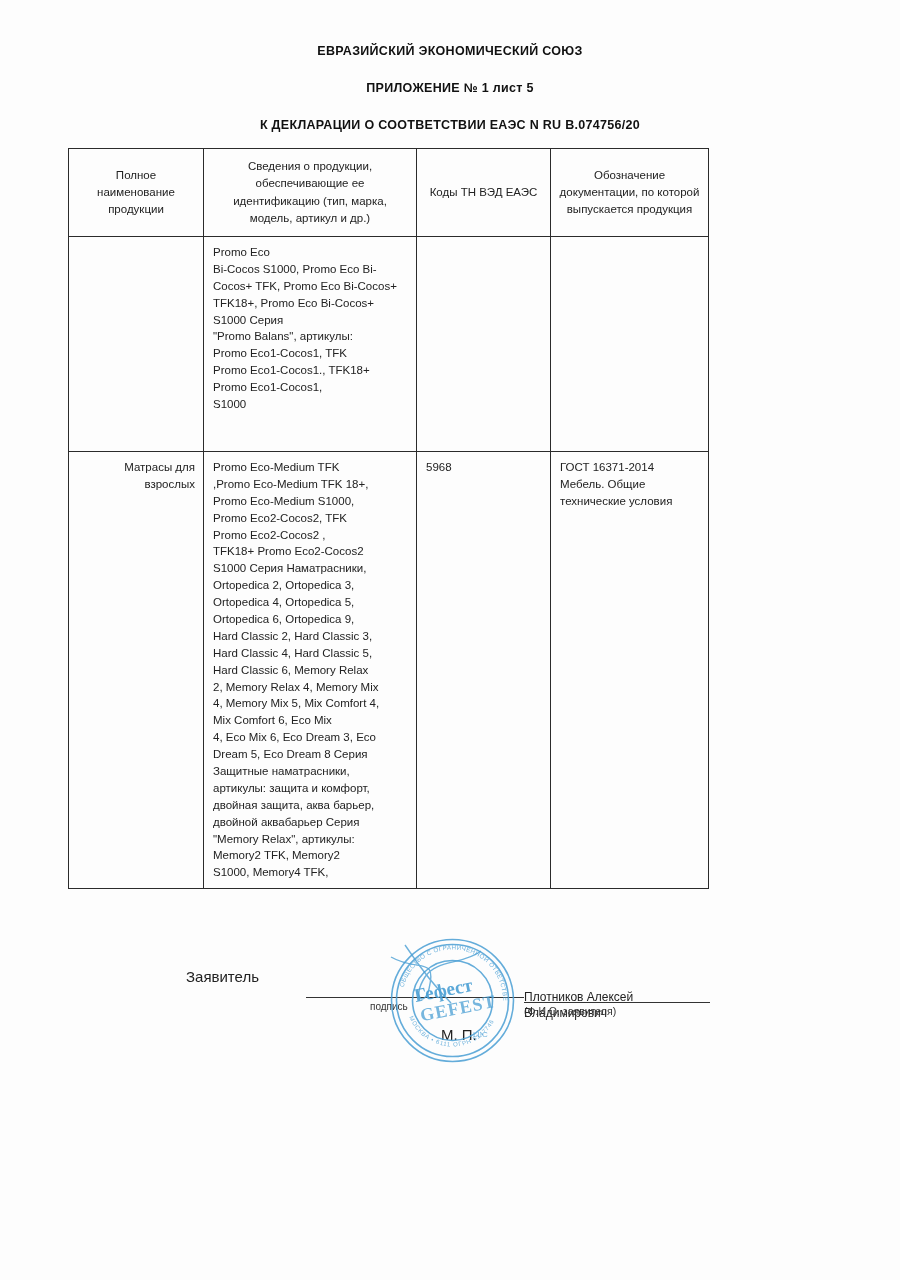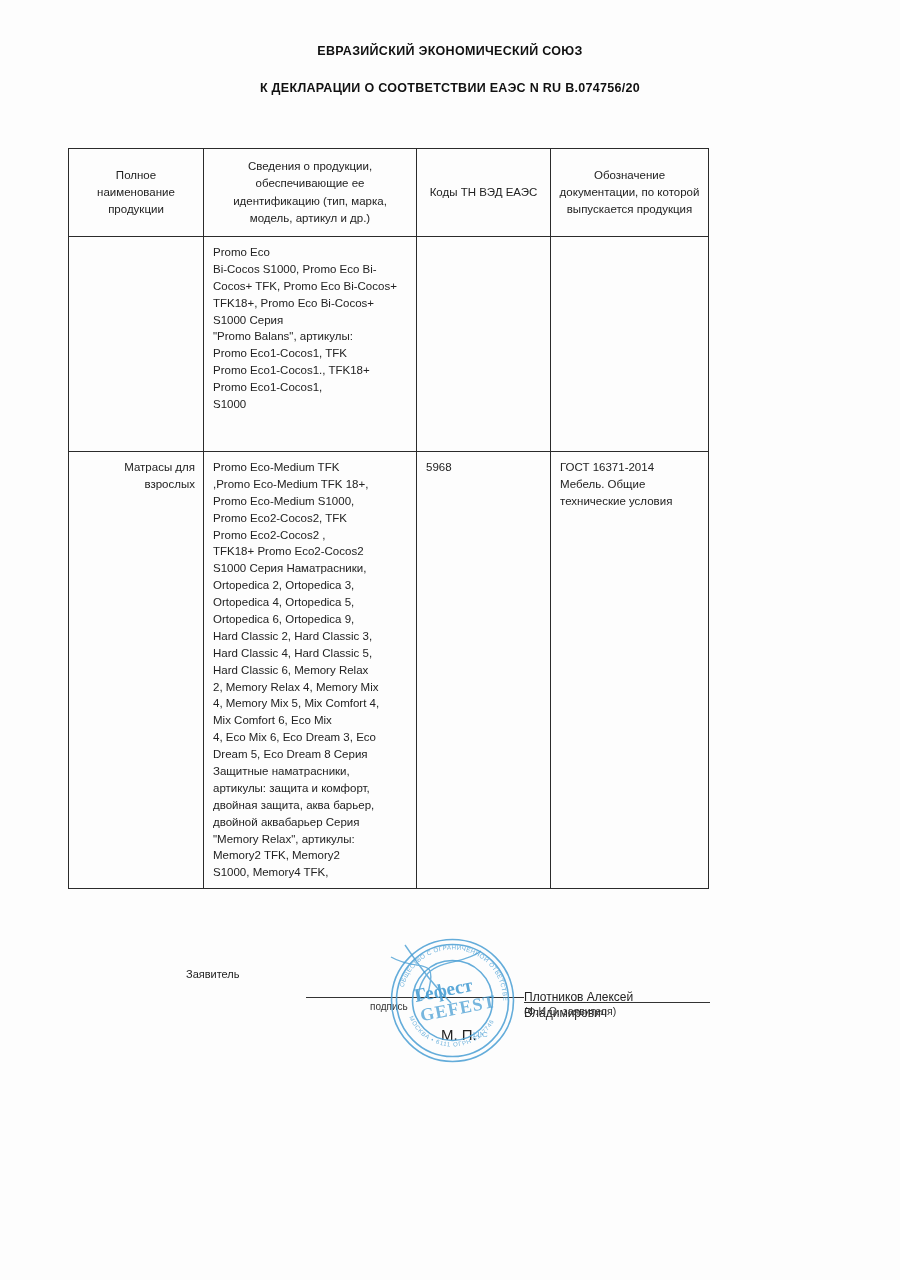--- a/index.html
+++ b/index.html
@@ -92,21 +92,21 @@
     position: absolute;
     left: 0;
     top: 955px;
     width: 900px;
     height: 120px;
   }
   .applicant-label {
     position: absolute;
     left: 186px;
     top: 13px;
-    font-size: 11px;
+    font-size: 15px;
     color: #222;
   }
   .sig-line {
     position: absolute;
     left: 306px;
     top: 42px;
     width: 218px;
     border-bottom: 1px solid #333;
   }
   .sig-sub {
@@ -165,20 +165,21 @@
     font-weight: bold;
   }
 </style>
 </head>
 <body>
 
 <div class="page">
 
   <div class="headings">
     <div class="heading-line l1">ЕВРАЗИЙСКИЙ ЭКОНОМИЧЕСКИЙ СОЮЗ</div>
+    <div class="heading-line l2">ПРИЛОЖЕНИЕ № 1 лист 5</div>
     <div class="heading-line l3">К ДЕКЛАРАЦИИ О СООТВЕТСТВИИ ЕАЭС N RU В.074756/20</div>
   </div>
 
   <div class="table-wrap">
     <table class="doc">
       <colgroup>
         <col class="c1">
           <col class="c2">
           <col class="c3">
           <col class="c4">

